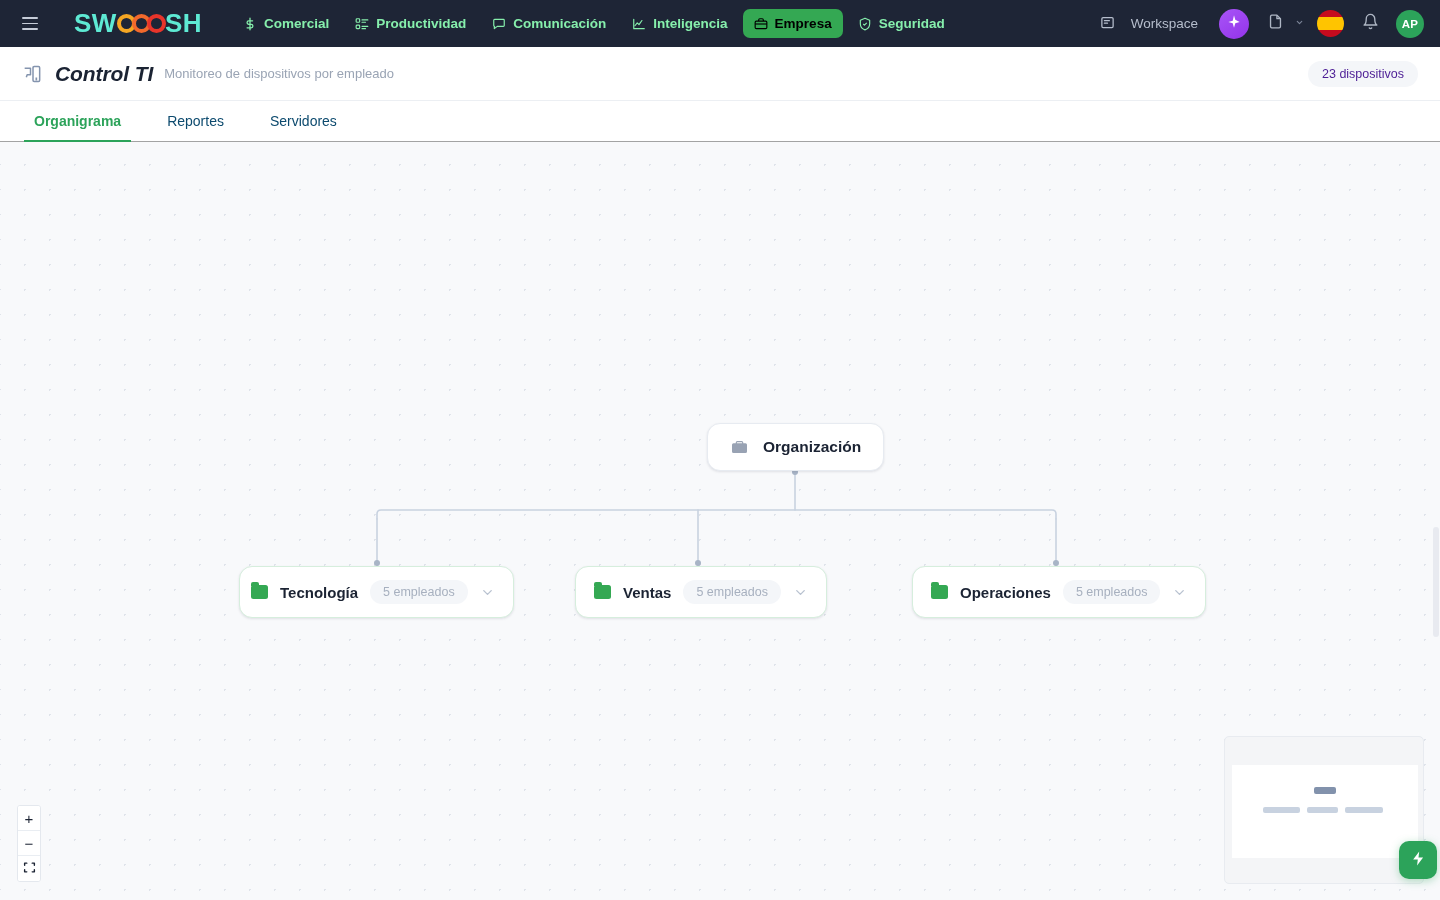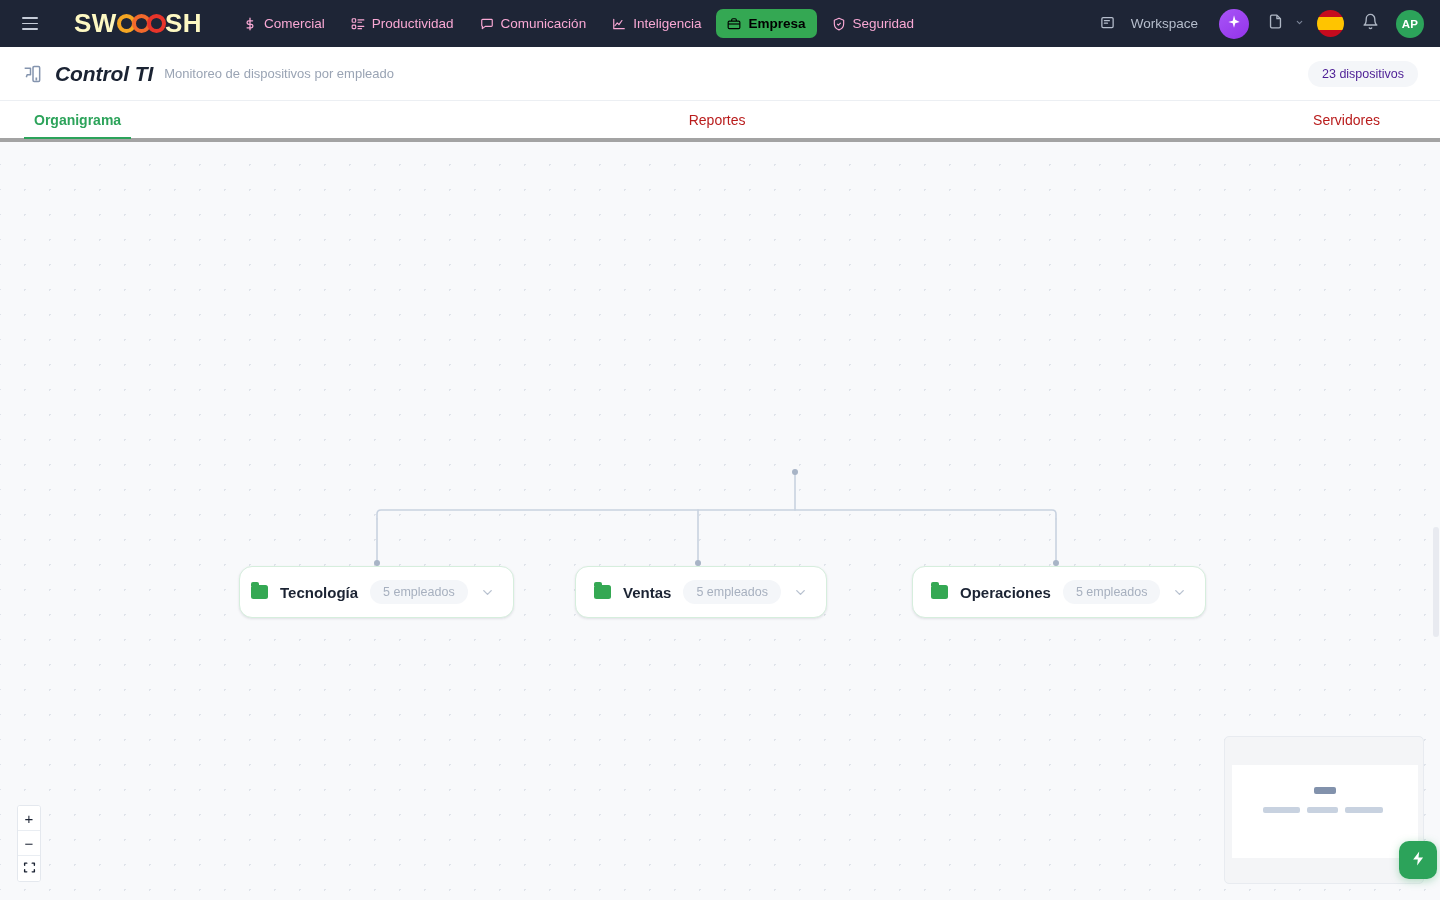--- a/index.html
+++ b/index.html
@@ -20,39 +20,40 @@
   .hamburger {
     width:28px; height:28px; margin-right:8px;
     display:flex; flex-direction:column; justify-content:center;
     align-items:center; gap:4px; cursor:pointer;
   }
   .hamburger span { display:block; width:16px; height:1.6px; background:#C6CCD8; border-radius:2px; }
 
   .logo {
     display:flex; align-items:center;
     font-size:26px; font-weight:bold; letter-spacing:0.5px;
-    color:#fef9c3; margin-right:30px; user-select:none;
+    color:#5eead4; margin-right:30px; user-select:none;
     padding-left:22px;
   }
   .logo .ring-wrap { display:inline-flex; align-items:center; margin:0 -1px; }
   .ring {
     width:19px; height:19px; border-radius:50%;
     border:4.5px solid currentColor; display:inline-block;
     margin-left:-4px;
   }
   .ring.r1 { color:#F5A623; margin-left:1px; }
   .ring.r2 { color:#F2692C; }
   .ring.r3 { color:#E8342A; }
 
   .navitems { display:flex; align-items:center; gap:4px; }
   .navitem {
     display:flex; align-items:center; gap:7px;
     padding:7px 11px; border-radius:7px;
-    font-size:13.5px; color:#f9a8d4; cursor:pointer;
+    font-size:13.5px; color:#86efac; cursor:pointer;
     white-space:nowrap;
+    font-weight:bold;
   }
   .navitem.active { background:#34A853; color:#000000; font-weight:bold; }
   .navitem svg { display:block; }
 
   .nav-right {
     margin-left:auto; display:flex; align-items:center; gap:13px;
   }
   .workspace-btn {
     display:flex; align-items:center; gap:16px;
     font-size:13.5px; color:#B6BECD; cursor:pointer;
@@ -101,26 +102,26 @@
   .pagehead .subtitle { font-size:13px; color:#9AA4B4; }
   .dev-badge {
     margin-left:auto; font-size:12.5px; color:#4c1d95;
     background:#F4F6F9; border-radius:20px; padding:6px 14px;
   }
 
   
   .tabbar {
     height:41px; background:#FFFFFF;
     display:flex; align-items:stretch;
-    padding:0 24px; border-bottom:4px solid #a3a3a3;justify-content:space-between;
+    padding:0 24px; border-bottom:1px solid #a3a3a3;
   }
   .tab {
     display:flex; align-items:center;
     padding:0 10px; margin-right:26px;
-    font-size:14px; color:#b91c1c; cursor:pointer;
+    font-size:14px; color:#0c4a6e; cursor:pointer;
     border-bottom:2.5px solid transparent;
     position:relative; top:1px;
   }
   .tab.active { color:#2CA35A; font-weight:bold; border-bottom-color:#2CA35A; }
 
   
   .canvas {
     position:relative; width:1440px; height:758px;
     background-color:#F8F9FB;
     background-image:radial-gradient(circle, #DFE3EA 1px, transparent 1px);
@@ -384,20 +385,28 @@
       <path d="M1056 377 L1056 421"></path>
     </g>
     <g fill="#A8B4C6">
       <circle cx="795" cy="330" r="3"></circle>
       <circle cx="377" cy="421" r="3"></circle>
       <circle cx="698" cy="421" r="3"></circle>
       <circle cx="1056" cy="421" r="3"></circle>
     </g>
   </svg>
 
+  <div class="node root" style="left:707px; top:281px;">
+    <span class="briefcase-ico">
+      <svg width="19" height="18" viewBox="0 0 24 24" fill="currentColor">
+        <path d="M9 4a2 2 0 00-2 2v1H4a2 2 0 00-2 2v9a2 2 0 002 2h16a2 2 0 002-2V9a2 2 0 00-2-2h-3V6a2 2 0 00-2-2zm0 1.6h6a.5.5 0 01.5.5V7h-7V6.1a.5.5 0 01.5-.5z"></path>
+      </svg>
+    </span>
+    <span class="nlabel">Organización</span>
+  </div>
 
   <div class="node dept" style="left:239px; top:424px;padding-left:11px;">
     <span class="folder-ico"></span>
     <span class="nlabel">Tecnología</span>
     <span class="emp-badge">5 empleados</span>
     <span class="chev">
       <svg width="15" height="15" viewBox="0 0 24 24" fill="none" stroke="currentColor" stroke-width="2.2" stroke-linecap="round" stroke-linejoin="round">
           <path d="M6 9l6 6 6-6"></path>
         </svg>
     </span>

